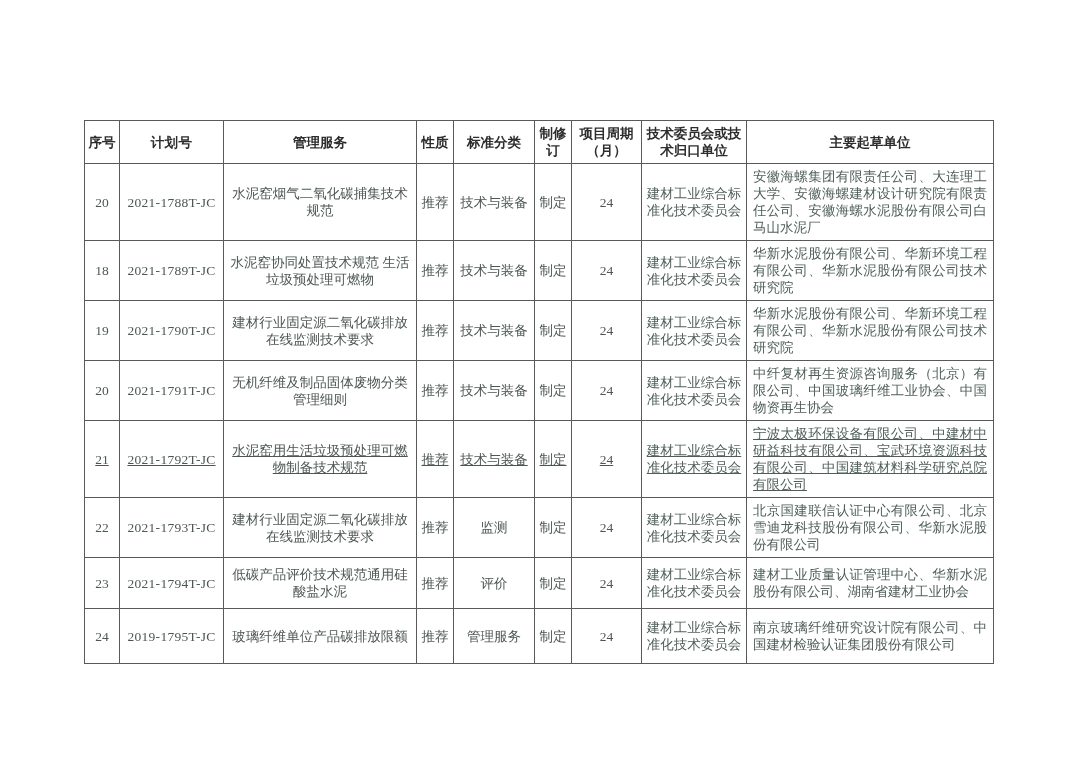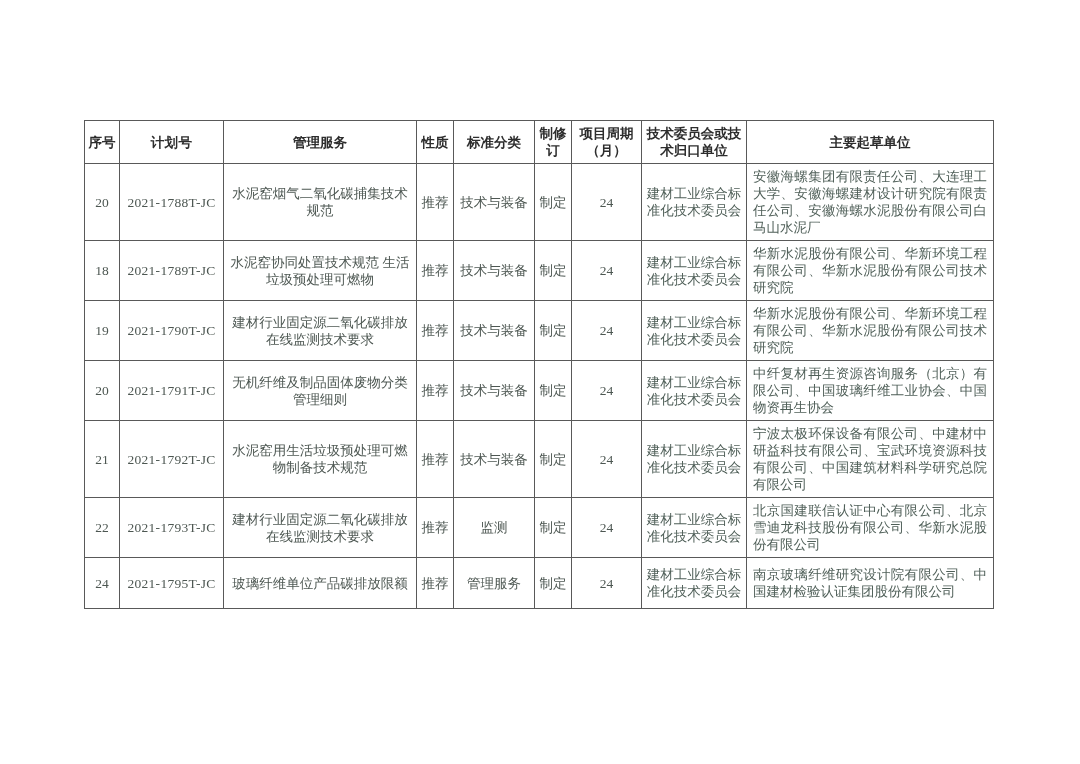--- a/index.html
+++ b/index.html
@@ -51,21 +51,21 @@
     text-align:justify;
     text-align-last:left;
     color:var(--drafters-text);
     padding:4px 6px;
   }
   tbody td.col-committee{color:var(--drafters-text);}
   tbody tr:nth-child(1) td{height:73px;}
   tbody tr:nth-child(2) td{height:53px;}
   tbody tr:nth-child(3) td{height:49px;}
   tbody tr:nth-child(4) td{height:47px;}
-  tbody tr:nth-child(5) td{height:66px;}
+  tbody tr:nth-child(5) td{height:66px;text-decoration:underline;}
   tbody tr:nth-child(6) td{height:53px;}
   tbody tr:nth-child(7) td{height:51px;}
   tbody tr:nth-child(8) td{height:55px;}
 </style>
 </head>
 <body>
 
 <div class="table-wrap">
   <table>
     <thead>
@@ -142,22 +142,33 @@
           <td class="col-plan_no">2021-1793T-JC</td>
           <td class="col-name">建材行业固定源二氧化碳排放在线监测技术要求</td>
           <td class="col-nature">推荐</td>
           <td class="col-category">监测</td>
           <td class="col-revision">制定</td>
           <td class="col-cycle">24</td>
           <td class="col-committee">建材工业综合标准化技术委员会</td>
           <td class="col-drafters">北京国建联信认证中心有限公司、北京雪迪龙科技股份有限公司、华新水泥股份有限公司</td>
         </tr>
         <tr>
+          <td class="col-index">23</td>
+          <td class="col-plan_no">2021-1794T-JC</td>
+          <td class="col-name">低碳产品评价技术规范通用硅酸盐水泥</td>
+          <td class="col-nature">推荐</td>
+          <td class="col-category">评价</td>
+          <td class="col-revision">制定</td>
+          <td class="col-cycle">24</td>
+          <td class="col-committee">建材工业综合标准化技术委员会</td>
+          <td class="col-drafters">建材工业质量认证管理中心、华新水泥股份有限公司、湖南省建材工业协会</td>
+        </tr>
+        <tr>
           <td class="col-index">24</td>
-          <td class="col-plan_no">2021-1795T-JC</td>
+          <td class="col-plan_no">2019-1795T-JC</td>
           <td class="col-name">玻璃纤维单位产品碳排放限额</td>
           <td class="col-nature">推荐</td>
           <td class="col-category">管理服务</td>
           <td class="col-revision">制定</td>
           <td class="col-cycle">24</td>
           <td class="col-committee">建材工业综合标准化技术委员会</td>
           <td class="col-drafters">南京玻璃纤维研究设计院有限公司、中国建材检验认证集团股份有限公司</td>
         </tr>
       </tbody>
   </table>

